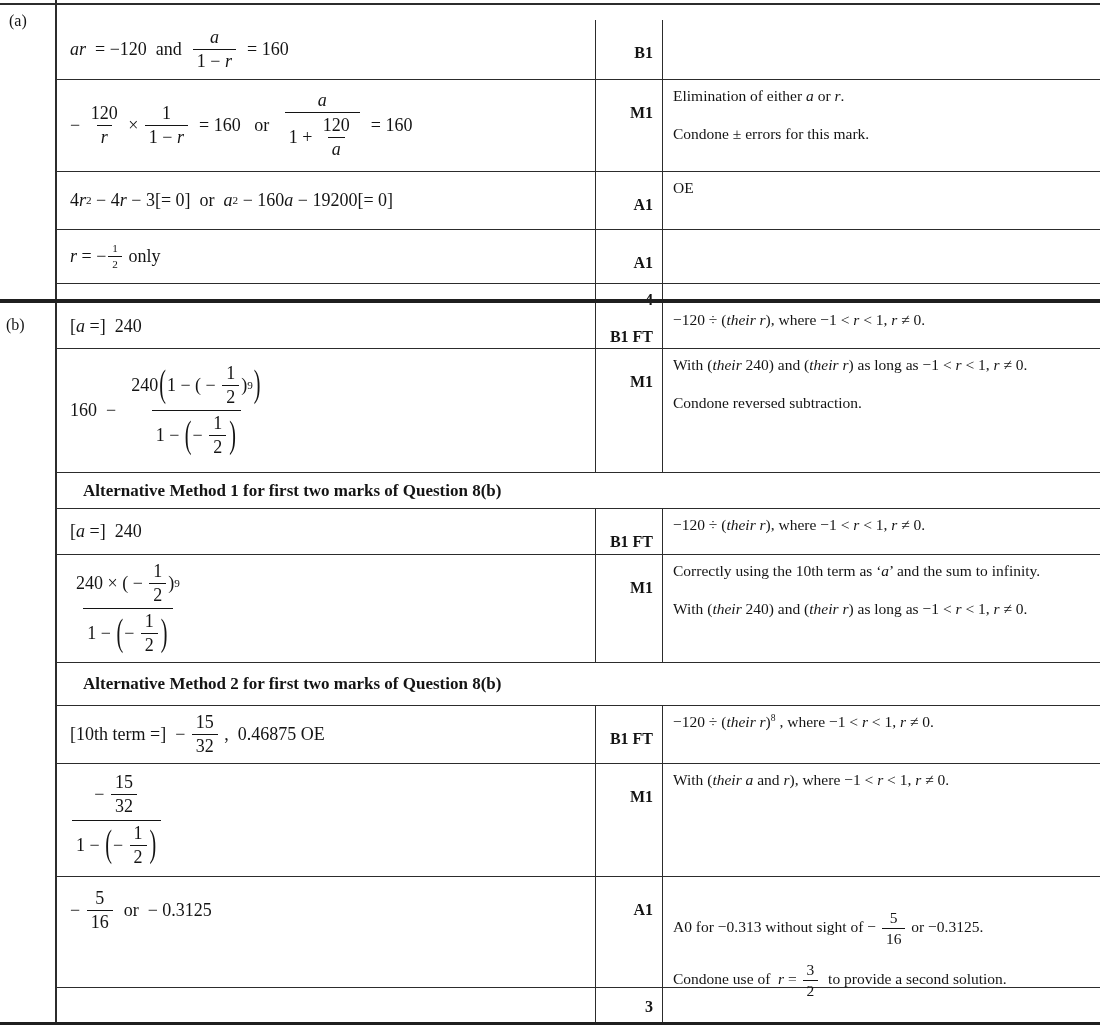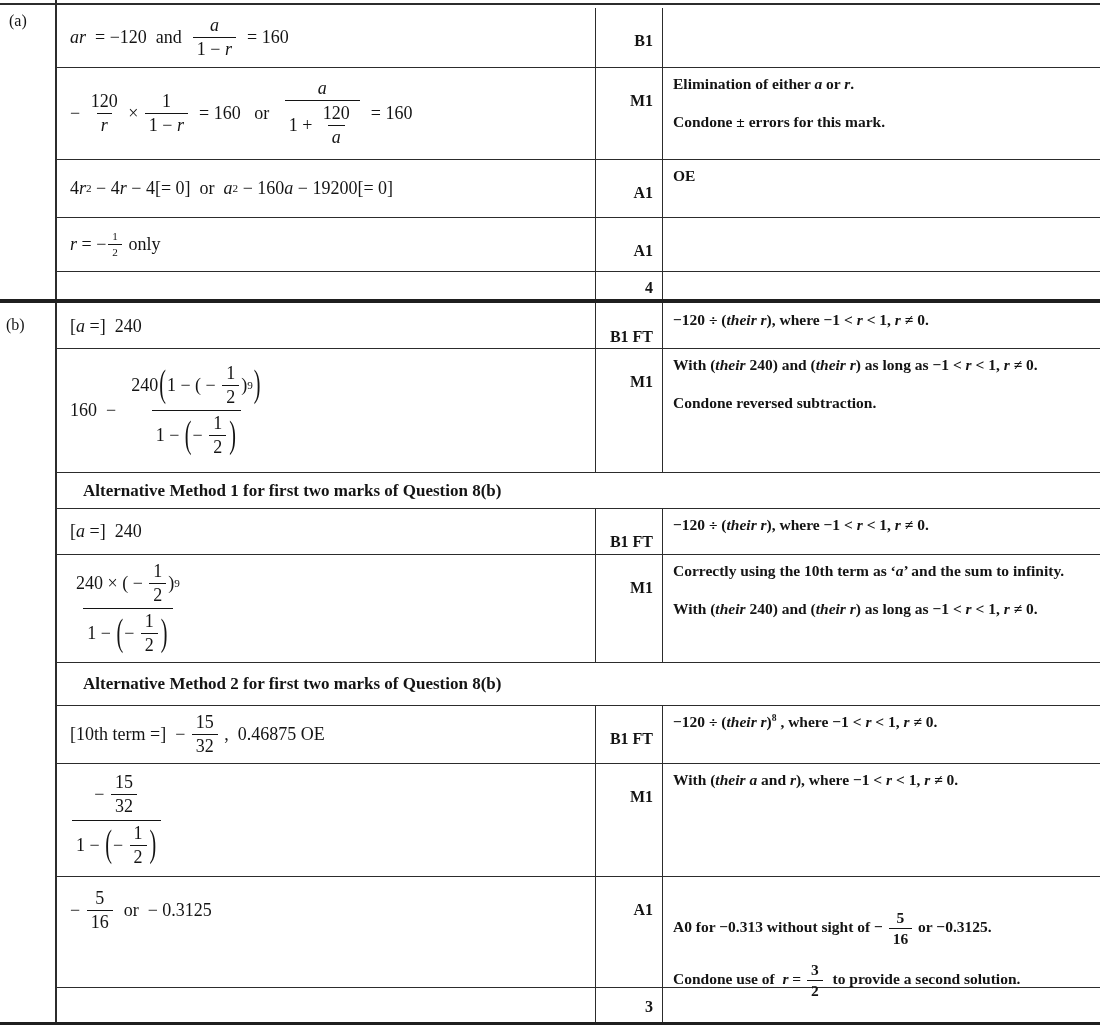--- a/index.html
+++ b/index.html
@@ -19,21 +19,21 @@
   .sec{position:absolute;left:57px;right:0;}
   .row{display:flex;box-sizing:border-box;border-bottom:1.6px solid #2c2c2c;}
   .row.last{border-bottom:none;}
   .cw{box-sizing:border-box;width:538px;display:flex;align-items:center;padding:2px 6px 2px 13px;}
   .cw.top{align-items:flex-start;padding-top:10px;}
   .cm{box-sizing:border-box;width:68px;border-left:1.6px solid #2c2c2c;border-right:1.6px solid #2c2c2c;
       display:flex;justify-content:flex-end;align-items:flex-start;padding:24px 9px 0 0;}
   .cm.ctr{align-items:center;padding-top:0;}
   .cm span{font-weight:bold;font-size:16px;white-space:nowrap;}
   .cc{box-sizing:border-box;flex:1;padding:7px 4px 0 10px;font-size:15.5px;}
-  .cl{margin:0 0 3px 0;white-space:pre-wrap;font-weight:bold;}
+  .cl{margin:0 0 3px 0;white-space:pre-wrap;}
   .cl + .cl{margin-top:20px;}
   .row.hdr{align-items:center;padding-left:26px;font-weight:bold;font-size:17px;}
 
   
   .rich{display:inline-flex;align-items:center;white-space:pre;font-size:18px;}
   .it{font-style:italic;}
   .sp{vertical-align:super;font-size:0.62em;line-height:1;}
   .frac{display:inline-flex;flex-direction:column;align-items:center;vertical-align:middle;
         margin:0 2px;text-align:center;}
   .frac .fn,.frac .fd{display:flex;align-items:center;justify-content:center;white-space:pre;
@@ -48,21 +48,21 @@
 <body>
 
 <div class="sheet">
 
   <div class="hline-top"></div>
   <div class="vline-left"></div>
 
   <div class="part-label a">(a)</div>
   <div class="part-label b">(b)</div>
 
-  <div class="sec" style="top:8px;">
+  <div class="sec" style="top:20px;">
 
     <div class="row" style="height:60px">
       <div class="cw">
         <span class="rich"><span class="it">ar</span><span>  = −120  and  </span><span class="frac"><span class="fn"><span class="it">a</span></span><span class="fd"><span>1 − </span><span class="it">r</span></span></span><span>  = 160</span></span>
       </div>
       <div class="cm">
         <span>B1</span>
       </div>
       <div class="cc"></div>
     </div>
@@ -75,21 +75,21 @@
         <span>M1</span>
       </div>
       <div class="cc">
         <div class="cl"><span>Elimination of either </span><span class="it">a</span><span> or </span><span class="it">r</span><span>.</span></div>
         <div class="cl"><span>Condone ± errors for this mark.</span></div>
       </div>
     </div>
 
     <div class="row" style="height:58px">
       <div class="cw">
-        <span class="rich"><span>4</span><span class="it">r</span><span class="sp">2</span><span> − 4</span><span class="it">r</span><span> − 4[= 0]  or  </span><span class="it">a</span><span class="sp">2</span><span> − 160</span><span class="it">a</span><span> − 19200[= 0]</span></span>
+        <span class="rich"><span>4</span><span class="it">r</span><span class="sp">2</span><span> − 4</span><span class="it">r</span><span> − 3[= 0]  or  </span><span class="it">a</span><span class="sp">2</span><span> − 160</span><span class="it">a</span><span> − 19200[= 0]</span></span>
       </div>
       <div class="cm">
         <span>A1</span>
       </div>
       <div class="cc">
         <div class="cl"><span>OE</span></div>
       </div>
     </div>
 
     <div class="row" style="height:54px">

